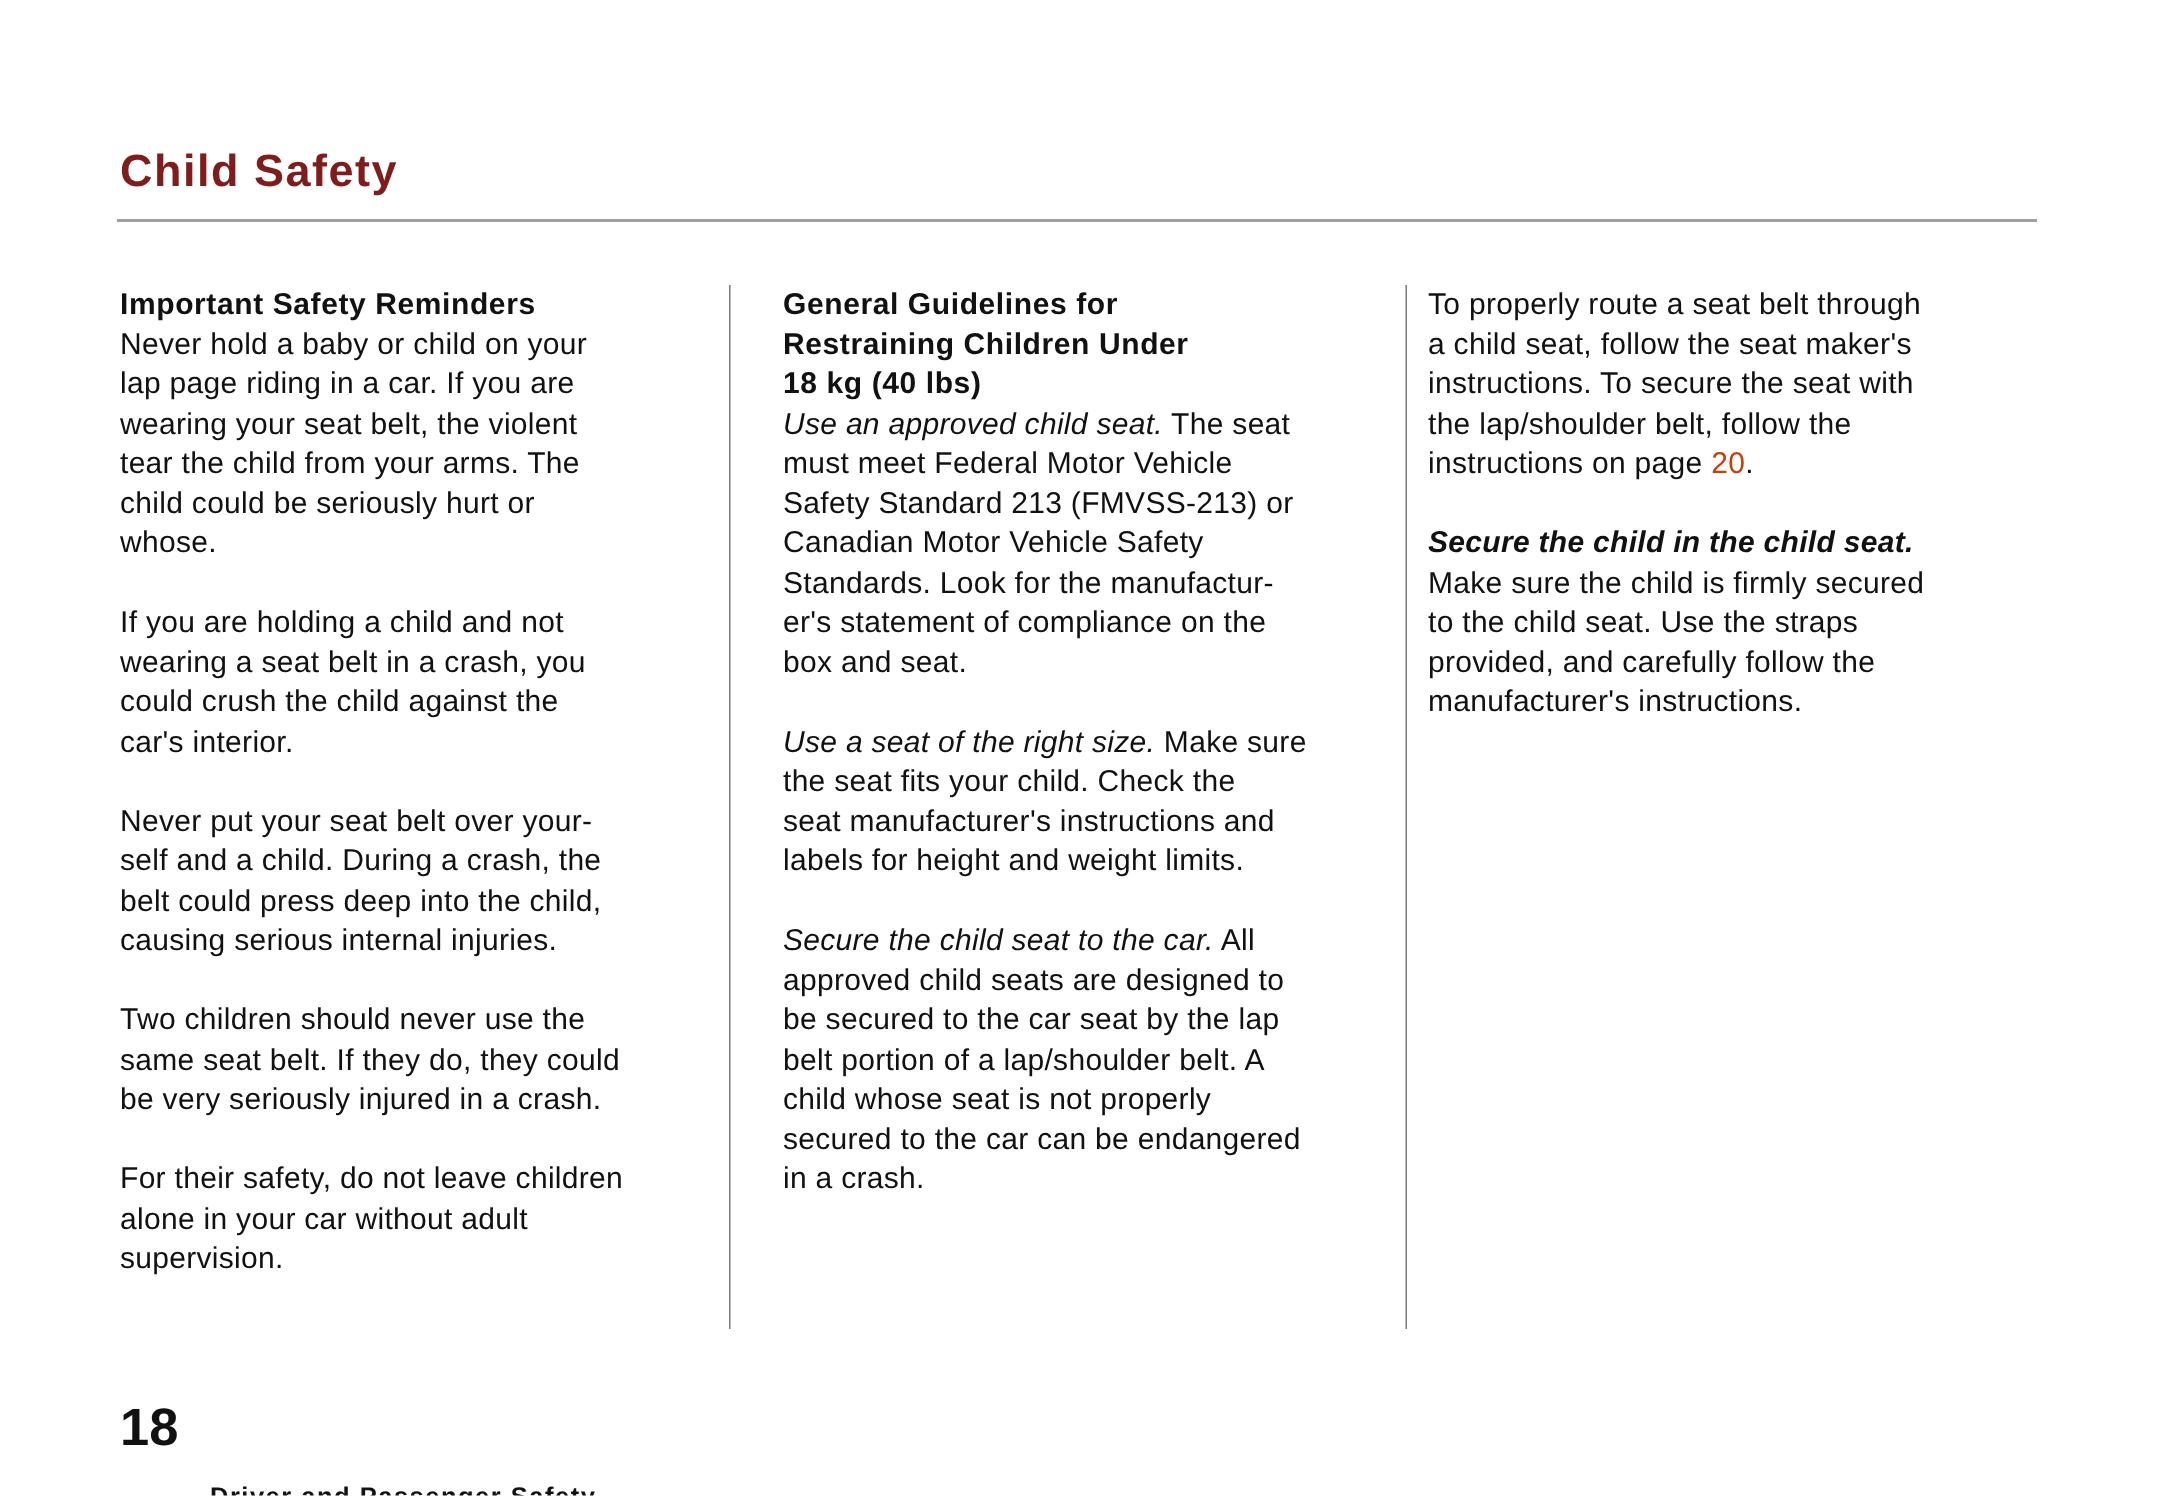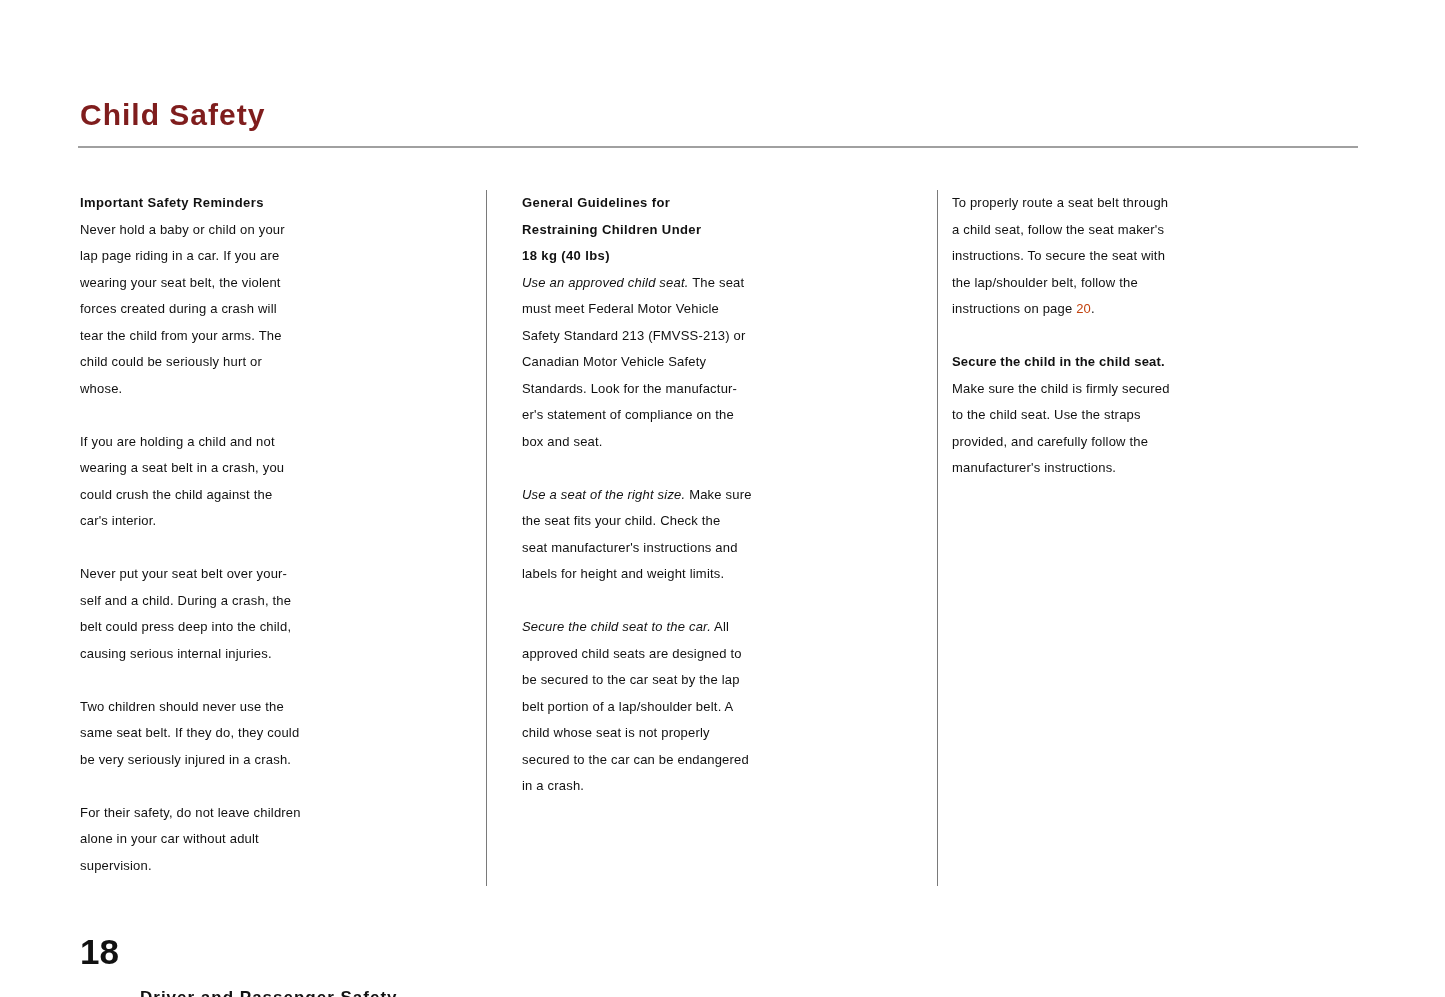--- a/index.html
+++ b/index.html
@@ -36,39 +36,39 @@
   .col-divider {
     position: absolute;
     top: 190px;
     width: 1px;
     height: 696px;
     background: #7a7a7a;
   }
   .column {
     position: absolute;
     top: 190px;
-    font-size: 13px;
+    font-size: 20px;
     line-height: 26.5px;
   }
   .col1 { left: 80px; width: 400px; }
   .col2 { left: 522px; width: 400px; }
   .col3 { left: 952px; width: 405px; }
 
   .heading {
     font-weight: bold;
     letter-spacing: 0.4px;
     display: block;
   }
   p {
     margin: 0 0 26.5px 0;
     letter-spacing: 0.2px;
   }
   .line { display: block; white-space: nowrap; }
   .lead-italic { font-style: italic; }
-  .lead-bold-italic { font-weight: bold; }
+  .lead-bold-italic { font-style: italic; font-weight: bold; }
   .page-link { color: #c2410c; }
 
   .footer-page-number {
     position: absolute;
     left: 80px;
     top: 932px;
     font-size: 35px;
     font-weight: bold;
   }
   .footer-section {
@@ -89,21 +89,20 @@
 
 <div class="col-divider" style="left:486px;"></div>
 <div class="col-divider" style="left:937px;"></div>
 
 <div class="column col1">
   <span class="heading">Important Safety Reminders</span>
   <p>
     <span class="line">Never hold a baby or child on your</span>
     <span class="line">lap page riding in a car. If you are</span>
     <span class="line">wearing your seat belt, the violent</span>
-    <span class="line">forces created during a crash will</span>
     <span class="line">tear the child from your arms. The</span>
     <span class="line">child could be seriously hurt or</span>
     <span class="line">whose.</span>
   </p>
   <p>
     <span class="line">If you are holding a child and not</span>
     <span class="line">wearing a seat belt in a crash, you</span>
     <span class="line">could crush the child against the</span>
     <span class="line">car's interior.</span>
   </p>

